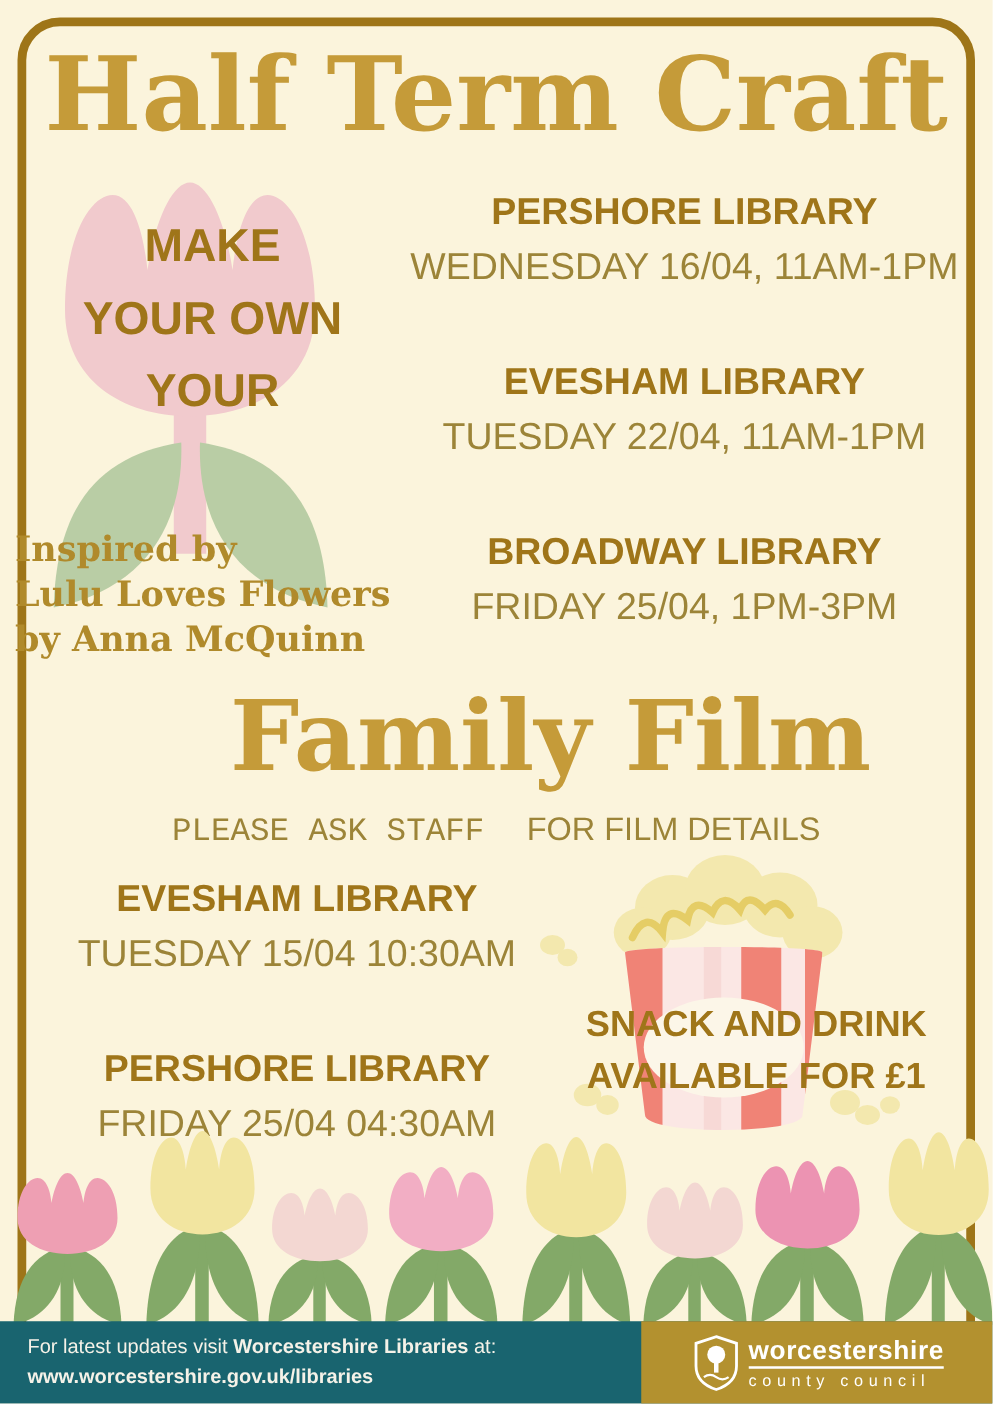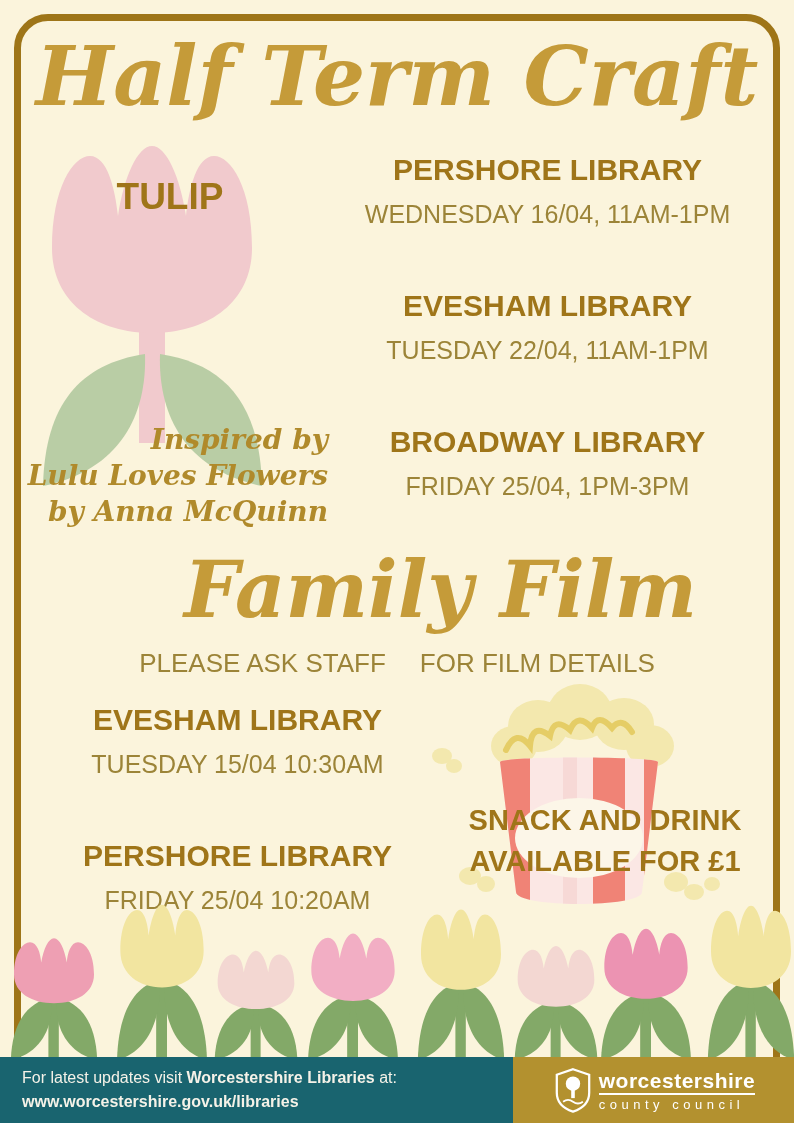--- a/index.html
+++ b/index.html
@@ -11,62 +11,62 @@
     font-family:"Liberation Sans",sans-serif;
   }
   .border-frame{
     position:absolute;left:14px;top:14px;right:14px;bottom:18px;
     border:7px solid var(--border-gold,#9E7518);
     border-radius:34px;
     z-index:1;
   }
   .script{
     font-family:"DejaVu Serif",serif;
-    font-style:italic;font-weight:bold;
+    font-weight:bold;
   }
   .poster-title{
     position:absolute;top:22px;left:0;width:100%;
     text-align:center;font-size:82px;line-height:108px;
     color:var(--title-gold,#C59B39);
     z-index:3;white-space:nowrap;
   }
   .big-tulip{position:absolute;left:35px;top:128px;width:235px;height:360px;z-index:2;}
   .craft-headline{
     position:absolute;left:25px;top:168px;width:290px;
     text-align:center;font-weight:bold;font-size:37px;line-height:58px;
     color:var(--heading-brown,#9F7519);z-index:3;
   }
   .inspired{
     position:absolute;left:12px;top:422px;width:316px;
-    text-align:right;font-size:28px;line-height:36px;
+    text-align:left;font-size:28px;line-height:36px;
     color:var(--script-gold,#B08A2B);z-index:3;
   }
   .events-column{position:absolute;z-index:3;text-align:center;}
   .craft-events{left:325px;top:150px;width:445px;}
   .film-events{left:30px;top:700px;width:415px;}
   .event-block{margin-bottom:52px;}
   .event-library{
     font-weight:bold;font-size:30px;line-height:40px;
     color:var(--heading-brown,#9F7519);
   }
   .event-when{
-    font-size:25px;line-height:40px;margin-top:4px;
+    font-size:30px;line-height:40px;margin-top:4px;
     color:var(--body-gold,#9C8438);
   }
   .film-title{
     position:absolute;top:540px;left:97px;width:600px;
     text-align:right;font-size:78px;line-height:100px;
     color:var(--title-gold,#C59B39);z-index:3;white-space:nowrap;
   }
   .film-subtitle{
     position:absolute;top:646px;left:77px;width:640px;
     text-align:center;font-size:26px;line-height:34px;
     color:var(--body-gold,#9C8438);z-index:3;white-space:nowrap;
   }
-  .film-subtitle .gap-left{margin-right:34px;}
+  .film-subtitle .gap-left{margin-right:34px;font-family:Liberation Mono, monospace;}
   .popcorn{position:absolute;left:428px;top:678px;width:302px;height:238px;z-index:2;}
   .snack-text{
     position:absolute;left:435px;top:800px;width:340px;
     text-align:center;font-weight:bold;font-size:29px;line-height:41px;
     color:var(--heading-brown,#9F7519);z-index:3;
   }
   .tulip{position:absolute;z-index:4;}
   .footer{
     position:absolute;left:0;bottom:0;width:794px;height:66px;
     background:var(--footer-teal,#19646F);z-index:5;padding-left:19px;
@@ -108,21 +108,23 @@
   <div class="poster-title script">Half Term Craft</div>
 
   <svg class="big-tulip" viewBox="0 0 235 360" aria-hidden="true">
     <rect x="104" y="190" width="26" height="125" class="fill-tulip-pink"></rect>
     <path class="fill-tulip-pink" d="M17,120 C17,60 38,28 55,28 C72,28 80,60 83,88 C89,48 103,18 117,18 C131,18 145,48 151,88 C154,60 162,28 179,28 C196,28 217,60 217,120 C217,175 172,205 117,205 C62,205 17,175 17,120 Z"></path>
     <path class="fill-leaf-light" d="M8,358 C10,276 45,236 110,226 C112,286 86,342 8,358 Z"></path>
     <path class="fill-leaf-light" d="M227,358 C225,276 190,236 125,226 C123,286 149,342 227,358 Z"></path>
   </svg>
 
   <div class="craft-headline">
-    <div>TULIP</div>
+    <div>MAKE</div>
+    <div>YOUR OWN</div>
+    <div>YOUR</div>
   </div>
 
   <div class="inspired script">
     <div>Inspired by</div>
     <div>Lulu Loves Flowers</div>
     <div>by Anna McQuinn</div>
   </div>
 
   <div class="events-column craft-events">
     <div class="event-block">
@@ -145,21 +147,21 @@
     <span class="gap-left">PLEASE ASK STAFF</span><span>FOR FILM DETAILS</span>
   </div>
 
   <div class="events-column film-events">
     <div class="event-block">
       <div class="event-library">EVESHAM LIBRARY</div>
       <div class="event-when">TUESDAY 15/04 10:30AM</div>
     </div>
     <div class="event-block">
       <div class="event-library">PERSHORE LIBRARY</div>
-      <div class="event-when">FRIDAY 25/04 10:20AM</div>
+      <div class="event-when">FRIDAY 25/04 04:30AM</div>
     </div>
   </div>
 
   <svg class="popcorn" viewBox="0 0 302 238" aria-hidden="true">
 
     <ellipse cx="110" cy="48" rx="30" ry="26" class="fill-popcorn"></ellipse>
     <ellipse cx="152" cy="34" rx="32" ry="28" class="fill-popcorn"></ellipse>
     <ellipse cx="196" cy="46" rx="30" ry="26" class="fill-popcorn"></ellipse>
     <ellipse cx="86" cy="68" rx="23" ry="20" class="fill-popcorn"></ellipse>
     <ellipse cx="222" cy="68" rx="24" ry="21" class="fill-popcorn"></ellipse>

